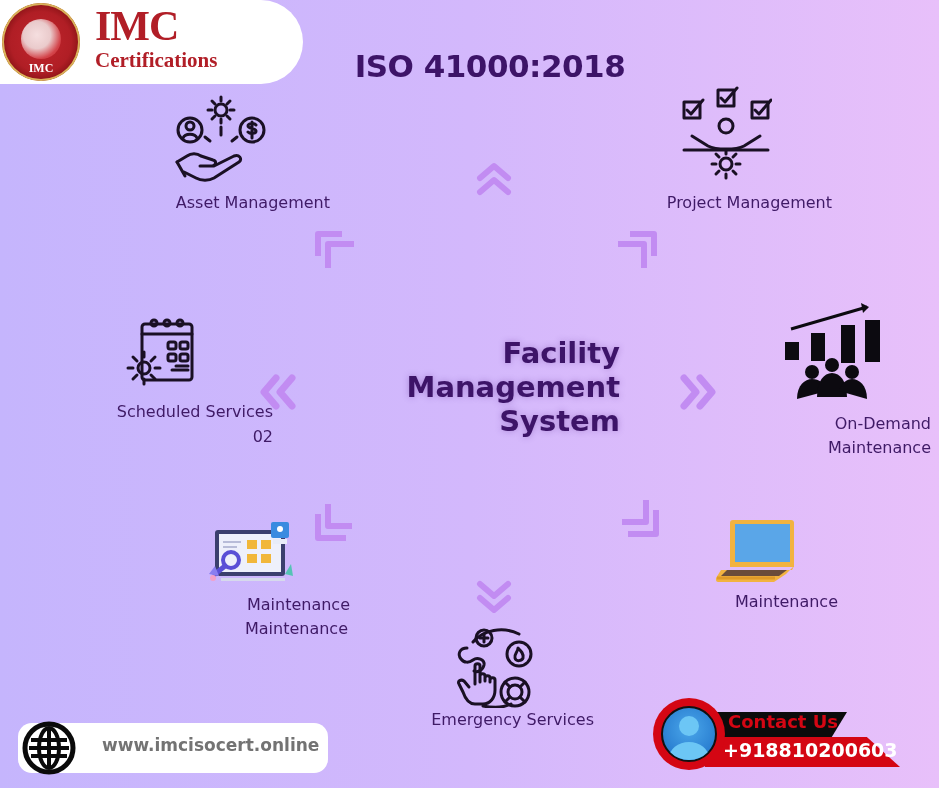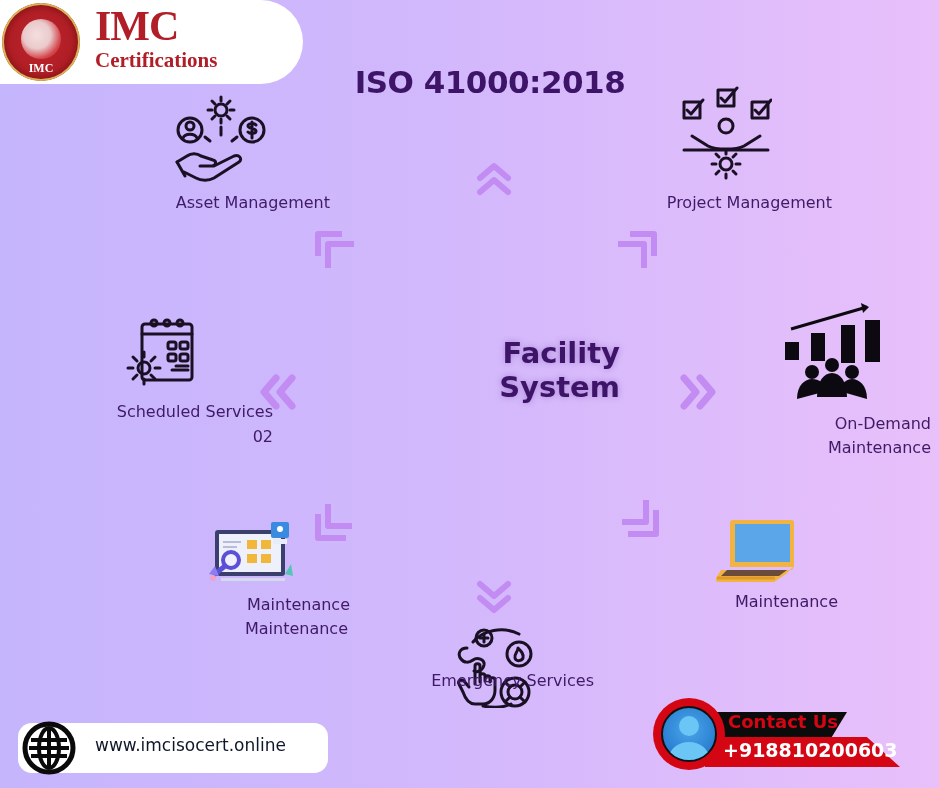--- a/index.html
+++ b/index.html
@@ -33,40 +33,39 @@
     font-size:42px; color:#b11e27; line-height:44px; letter-spacing:-1px;
   }
   .brand-sub {
     left:95px; top:45px; font-family:"Liberation Serif", serif; font-weight:bold;
     font-size:21px; color:#b11e27; line-height:30px;
   }
   .iso-title {
     left:340px; top:48px; width:300px; text-align:center;
     font-family:"DejaVu Sans", sans-serif; font-weight:bold; font-size:31px; color:#3d1468;
     letter-spacing:-0.5px;
-    margin-top:16px;
   }
   .center-title {
     left:370px; top:336px; width:250px; text-align:right;
     font-family:"DejaVu Sans", sans-serif; font-weight:bold; font-size:29px; color:#3d1468;
     line-height:34px; text-shadow: 0 0 6px rgba(90,40,140,.35);
   }
   .label {
     font-family:"DejaVu Sans", sans-serif; font-size:16px; color:#3f1a66;
     text-align:right; line-height:24px; white-space:nowrap;
   }
   .arrow svg { display:block; }
   
   .web-pill {
     left:18px; top:723px; width:310px; height:50px; background:#fff; border-radius:14px;
   }
   .globe-icon { left:22px; top:721px; width:54px; height:54px; }
   .web-text {
-    left:95px; top:735px; font-family:"DejaVu Sans", sans-serif; font-weight:normal;
-    font-size:17px; color:#0f172a;
+    left:102px; top:735px; font-family:"DejaVu Sans", sans-serif; font-weight:bold;
+    font-size:17px; color:#737373;
   }
   .contact-black {
     left:715px; top:712px; width:132px; height:26px; background:#0b0b0b;
     clip-path: polygon(0 0, 100% 0, 88% 100%, 0 100%);
   }
   .contact-red {
     left:705px; top:737px; width:195px; height:30px; background:#d40613;
     clip-path: polygon(0 0, 83% 0, 100% 100%, 0 100%);
   }
   .contact-label {
@@ -95,20 +94,21 @@
   <div class="abs seal-globe"></div>
   <div class="abs seal-text">IMC</div>
 </div>
 <div class="abs brand-title">IMC</div>
 <div class="abs brand-sub">Certifications</div>
 
 <div class="abs iso-title">ISO 41000:2018</div>
 
 <div class="abs center-title">
   <div>Facility</div>
+  <div>Management</div>
   <div>System</div>
 </div>
 
 <div class="abs" style="left:174px;top:94px;width:95px;height:92px;">
   <svg width="95" height="92" viewBox="0 0 95 92" fill="none" stroke="#1a1024" stroke-width="3" stroke-linecap="round" stroke-linejoin="round">
     <circle cx="16" cy="36" r="12"></circle>
       <circle cx="16" cy="32" r="4"></circle>
       <path d="M9 44c2-5 12-5 14 0"></path>
     <circle cx="78" cy="36" r="12"></circle>
       <path d="M82 31c-2-2-8-2-8 1s8 2 8 5-6 3-8 1M78 28v16"></path>
@@ -218,21 +218,21 @@
     <circle cx="66" cy="30" r="12"></circle>
       <path d="M62 34c-1-4 3-6 3-10 3 3 6 6 5 10-1 3-7 4-8 0z"></path>
     <circle cx="62" cy="68" r="14"></circle>
       <circle cx="62" cy="68" r="7"></circle>
     <path d="M52 58l5 5M72 58l-5 5M52 78l5-5M72 78l-5-5"></path>
     <path d="M14 24c-7 0-10 6-6 11 3 4 8 4 12 1 4-3 12-1 11 5-1 5-6 8-10 6"></path>
     <path d="M22 60V42c0-3 5-3 5 0v16M27 52c0-3 5-3 5 0v5M32 54c0-3 5-3 5 0v4M37 56c0-3 5-3 5 0v10c0 8-5 14-12 14H22c-6 0-10-6-12-12l-4-8c-2-3 2-5 5-3l5 6"></path>
     <path d="M30 82c10 2 20 2 28-2"></path>
   </svg>
 </div>
-<div class="abs label" style="left:394px;top:669px;width:200px;">Emergency Services</div>
+<div class="abs label" style="left:394px;top:708px;width:200px;">Emergency Services</div>
 
 <div class="abs arrow" style="left:474px;top:158px;">
   <svg width="40" height="40" viewBox="0 0 40 40" fill="none" stroke="#c28cf2" stroke-width="6" stroke-linecap="round" stroke-linejoin="round">
     <path d="M6 20L20 8l14 12"></path>
       <path d="M6 34L20 22l14 12"></path>
   </svg>
 </div>
 
 <div class="abs arrow" style="left:312px;top:228px;">
   <svg width="44" height="44" viewBox="0 0 44 44" fill="none" stroke="#c28cf2" stroke-width="6" stroke-linejoin="round" stroke-linecap="butt">

